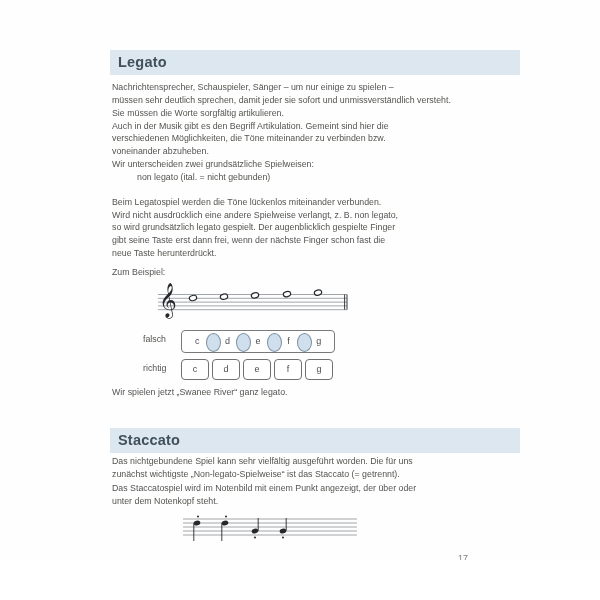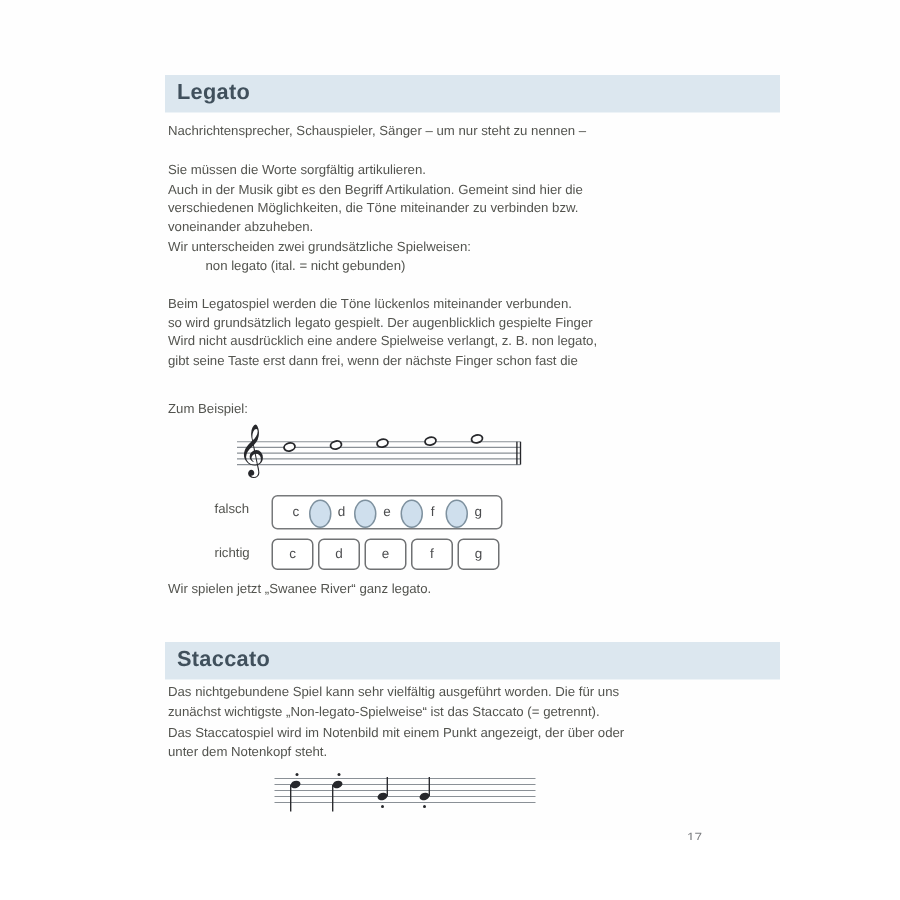--- a/index.html
+++ b/index.html
@@ -109,40 +109,42 @@
 </head>
 <body>
 
 <div class="page">
 
   <div class="band" style="top:50px">
     <h2>Legato</h2>
   </div>
 
   <div class="para" style="top:81px">
-    <div>Nachrichtensprecher, Schauspieler, Sänger – um nur steht zu nennen –</div>
+    <div>Nachrichtensprecher, Schauspieler, Sänger – um nur einige zu spielen –</div>
+    <div>müssen sehr deutlich sprechen, damit jeder sie sofort und unmissverständlich versteht.</div>
   </div>
 
   <div class="para" style="top:107px">
     <div>Sie müssen die Worte sorgfältig artikulieren.</div>
     <div>Auch in der Musik gibt es den Begriff Artikulation. Gemeint sind hier die</div>
     <div>verschiedenen Möglichkeiten, die Töne miteinander zu verbinden bzw.</div>
     <div>voneinander abzuheben.</div>
     <div>Wir unterscheiden zwei grundsätzliche Spielweisen:</div>
   </div>
 
   <div class="para" style="top:171px;left:137px">
     <div>non legato (ital. = nicht gebunden)</div>
   </div>
 
   <div class="para" style="top:196px">
     <div>Beim Legatospiel werden die Töne lückenlos miteinander verbunden.</div>
+    <div>Wird nicht ausdrücklich eine andere Spielweise verlangt, z. B. non legato,</div>
     <div>so wird grundsätzlich legato gespielt. Der augenblicklich gespielte Finger</div>
-    <div>Wird nicht ausdrücklich eine andere Spielweise verlangt, z. B. non legato,</div>
     <div>gibt seine Taste erst dann frei, wenn der nächste Finger schon fast die</div>
+    <div>neue Taste herunterdrückt.</div>
   </div>
 
   <div class="para" style="top:266px">
     <div>Zum Beispiel:</div>
   </div>
 
   <svg class="staff" style="left:150px;top:280px" width="210" height="42" viewBox="0 0 210 42">
     <g>
       <line class="sline" x1="8" y1="14.5" x2="197" y2="14.5"></line>
       <line class="sline" x1="8" y1="18.3" x2="197" y2="18.3"></line>

